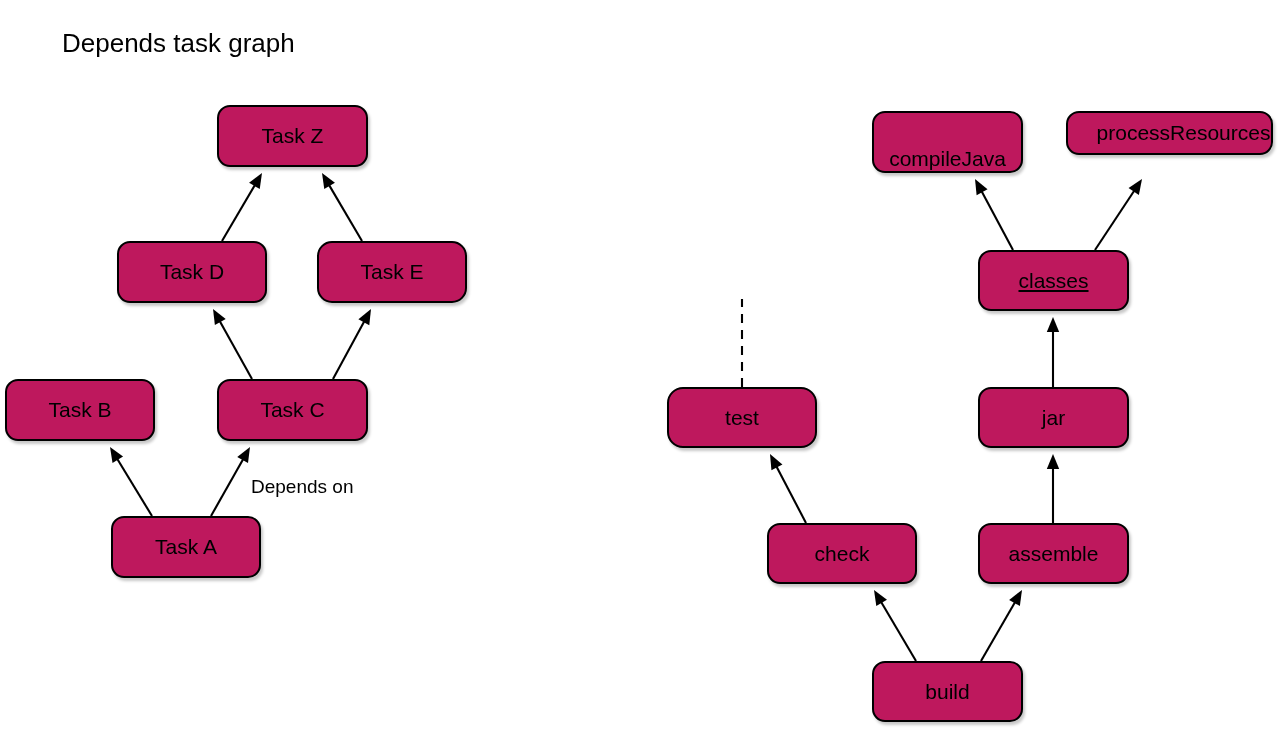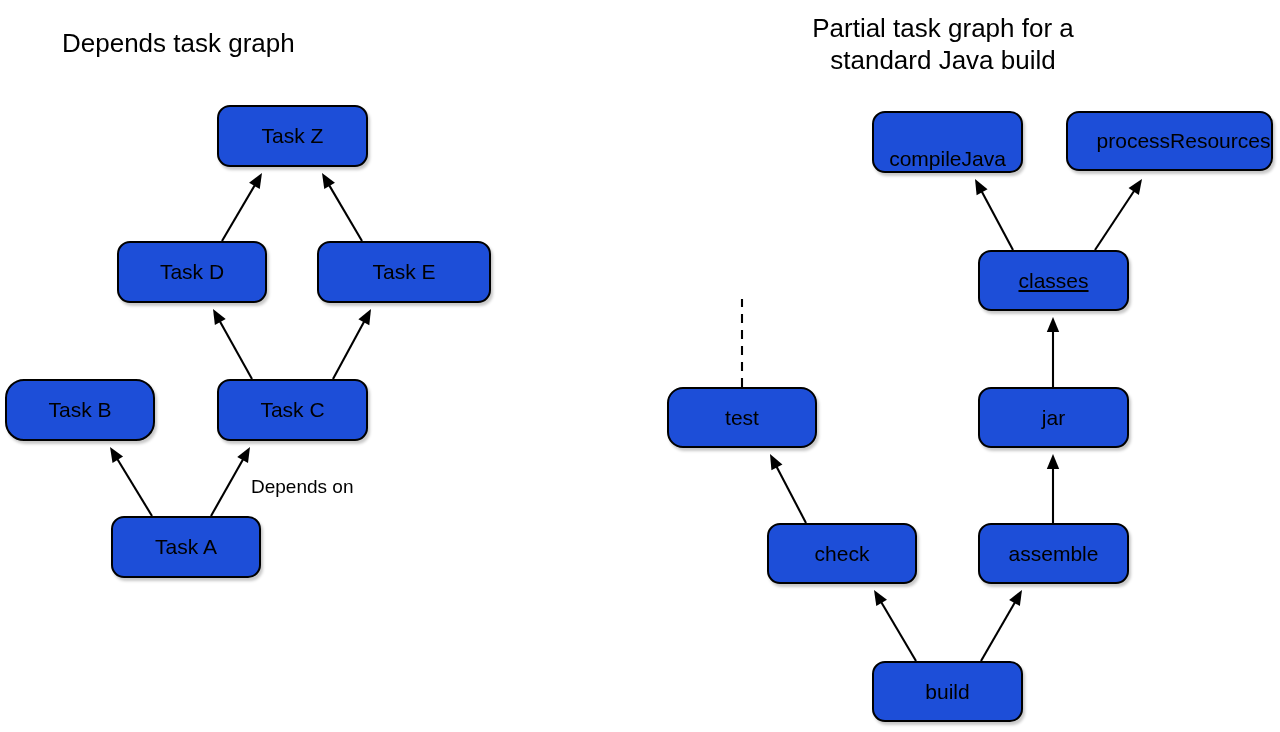--- a/index.html
+++ b/index.html
@@ -36,21 +36,21 @@
   }
   #title-right {
     left: 783px;
     top: 12px;
     width: 320px;
     text-align: center;
   }
   .node {
     position: absolute;
     box-sizing: border-box;
-    background: #1d4ed8;
+    background: #be185d;
     border: 2.2px solid #000000;
     border-radius: 13px;
     display: flex;
     align-items: center;
     justify-content: center;
     font-size: 21px;
     color: #000000;
     box-shadow: 2px 3px 3px rgba(0,0,0,0.22);
     white-space: nowrap;
     user-select: none;
@@ -86,22 +86,20 @@
     stroke: none;
   }
 </style>
 </head>
 <body>
 
 <div id="canvas">
 
   <div class="diagram-title" id="title-left">Depends task graph</div>
 
-  <div class="diagram-title" id="title-right">Partial task graph for a
-standard Java build</div>
 
   <svg class="edges" id="edges-layer" viewBox="0 0 1280 732" xmlns="http://www.w3.org/2000/svg">
       <g>
         <line class="edge-line" x1="222" y1="241" x2="255.76365244327025" y2="183.60179084644057"></line>
         <polygon points="262,173 259.73869023552726,189.07253801205957 249.05070596757093,182.7854884426735" class="arrow-head"></polygon>
       </g>
       <g>
         <line class="edge-line" x1="362" y1="241" x2="328.23634755672975" y2="183.60179084644057"></line>
         <polygon points="322,173 334.9492940324291,182.7854884426735 324.26130976447274,189.07253801205957" class="arrow-head"></polygon>
       </g>
@@ -154,36 +152,36 @@
       </g>
     </svg>
 
   <div id="nodes-layer">
       <div class="node" style="left: 217px; top: 105px; width: 151px; height: 62px;">
         <span>Task Z</span>
       </div>
       <div class="node" style="left: 117px; top: 241px; width: 150px; height: 62px;">
         <span>Task D</span>
       </div>
-      <div class="node" style="left: 317px; top: 241px; width: 174px; height: 62px;">
+      <div class="node" style="left: 317px; top: 241px; width: 150px; height: 62px; border-radius: 15px;">
         <span>Task E</span>
       </div>
-      <div class="node" style="left: 5px; top: 379px; width: 150px; height: 62px; border-radius: 19px;">
+      <div class="node" style="left: 5px; top: 379px; width: 150px; height: 62px;">
         <span>Task B</span>
       </div>
       <div class="node" style="left: 217px; top: 379px; width: 151px; height: 62px;">
         <span>Task C</span>
       </div>
       <div class="node" style="left: 111px; top: 516px; width: 150px; height: 62px;">
         <span>Task A</span>
       </div>
       <div class="node" style="left: 872px; top: 111px; width: 151px; height: 62px; align-items: flex-end;">
         <span>compileJava</span>
       </div>
-      <div class="node" style="left: 1066px; top: 111px; width: 207px; height: 60px; padding-left: 28px;">
+      <div class="node" style="left: 1066px; top: 111px; width: 207px; height: 44px; padding-left: 28px;">
         <span>processResources</span>
       </div>
       <div class="node" style="left: 978px; top: 250px; width: 151px; height: 61px; text-decoration: underline;">
         <span>classes</span>
       </div>
       <div class="node" style="left: 667px; top: 387px; width: 150px; height: 61px; border-radius: 16px;">
         <span>test</span>
       </div>
       <div class="node" style="left: 978px; top: 387px; width: 151px; height: 61px;">
         <span>jar</span>

